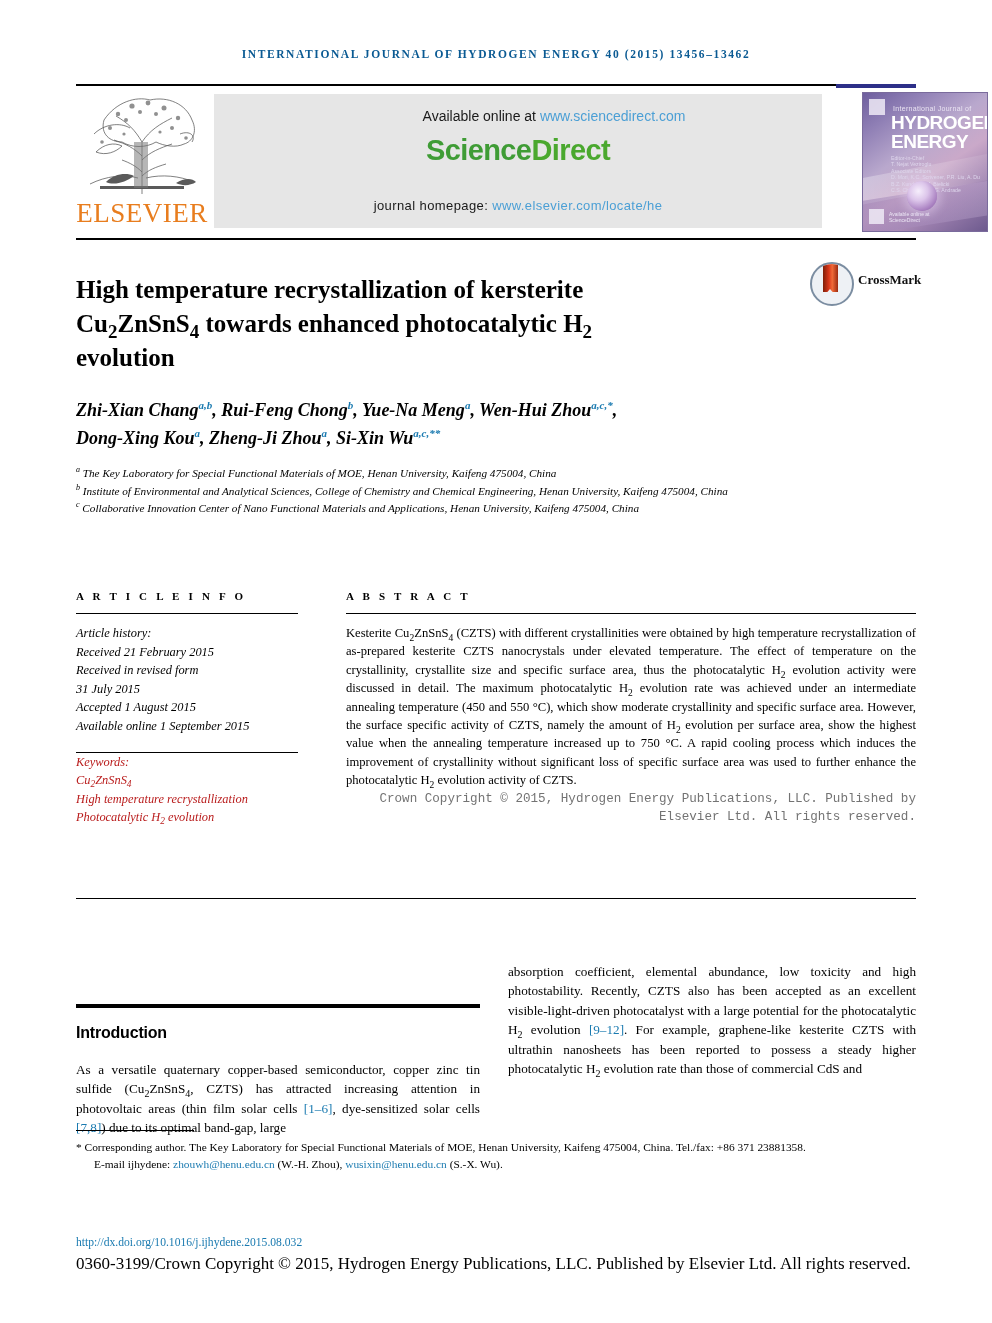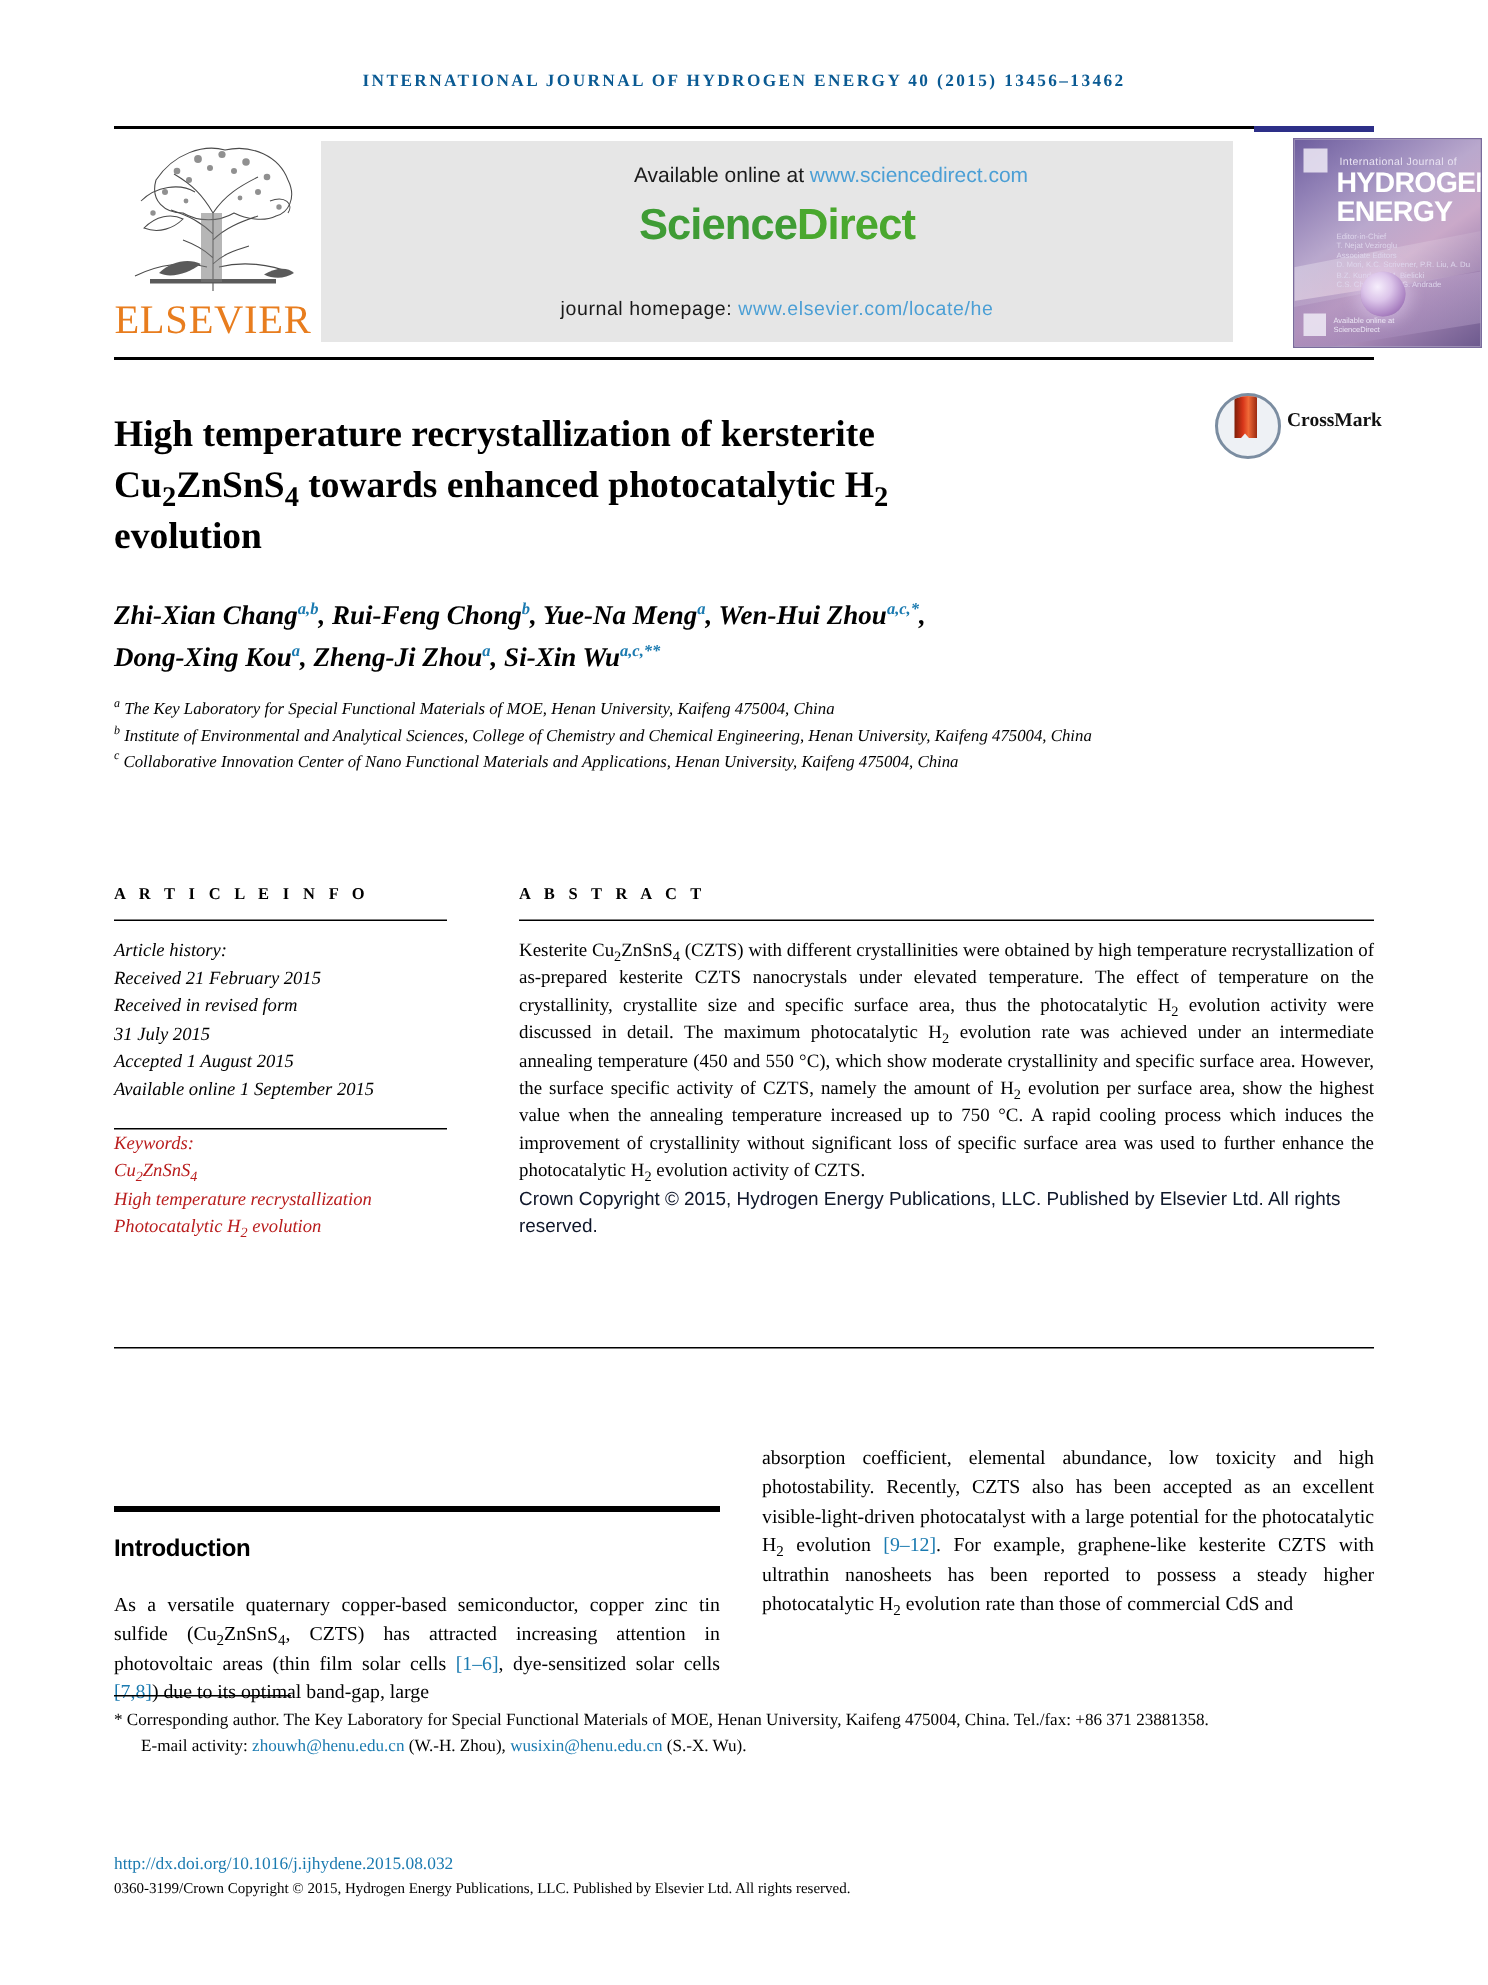--- a/index.html
+++ b/index.html
@@ -170,22 +170,22 @@
   .hr-thin2{border-top:1.6px solid #000;margin-top:16px;}
   .kw-body{
     font-family:"Liberation Serif",serif;font-style:italic;font-size:12.4px;
     line-height:18.6px;margin-top:0;color:#b91c1c;
   }
   .abs-body{
     font-family:"Liberation Serif",serif;font-size:12.6px;line-height:18.4px;
     text-align:justify;margin-top:10px;color:#000;
   }
   .abs-copy{
-    font-family:Liberation Sans, sans-serif;font-size:12.6px;line-height:18.4px;
-    color:#0f172a;
+    font-family:Liberation Mono, monospace;font-size:12.6px;line-height:18.4px;
+    text-align:right;color:#737373;
   }
 
   .rule-mid{
     position:absolute;left:76px;top:898px;width:840px;height:1.4px;background:#000;
   }
 
   
   .body-col-l{position:absolute;left:76px;top:968px;width:404px;margin-top:36px;}
   .body-col-r{position:absolute;left:508px;top:962px;width:408px;}
   .intro-rule{height:4px;background:#000;width:404px;}
@@ -208,21 +208,21 @@
     font-family:"Liberation Serif",serif;font-size:11.4px;line-height:16.6px;
     color:#000;text-align:justify;
   }
   .footnotes a{color:#1a7ab0;text-decoration:none;}
   .doi-line{
     position:absolute;left:76px;top:1236px;width:844px;
     font-family:"Liberation Serif",serif;font-size:11.6px;color:#1a7ab0;
   }
   .issn-line{
     position:absolute;left:76px;top:1254px;width:844px;
-    font-family:"Liberation Serif",serif;font-size:10px;color:#000;
+    font-family:"Liberation Serif",serif;font-size:17px;color:#000;
   }
   sup{vertical-align:super;line-height:0;}
   sub{vertical-align:sub;line-height:0;font-size:.76em;}
 </style>
 </head>
 <body>
 
 <div class="page">
 
   <div class="runhead">INTERNATIONAL JOURNAL OF HYDROGEN ENERGY 40 (2015) 13456–13462</div>
@@ -373,21 +373,21 @@
   <div class="body-col-r">
     <div class="body-p">
       absorption coefficient, elemental abundance, low toxicity and high photostability. Recently, CZTS also has been accepted as an excellent visible-light-driven photocatalyst with a large potential for the photocatalytic H<sub>2</sub> evolution <span class="ref">[9–12]</span>. For example, graphene-like kesterite CZTS with ultrathin nanosheets has been reported to possess a steady higher photocatalytic H<sub>2</sub> evolution rate than those of commercial CdS and
     </div>
   </div>
 
   <div class="fn-rule"></div>
   <div class="footnotes">
     <div>* Corresponding author. The Key Laboratory for Special Functional Materials of MOE, Henan University, Kaifeng 475004, China. Tel./fax: +86 371 23881358.</div>
     <div style="text-indent:18px">
-      <span>E-mail activity:</span>
+      <span>E-mail ijhydene:</span>
       <a href="#">zhouwh@henu.edu.cn</a>
       <span>(W.-H. Zhou),</span>
       <a href="#">wusixin@henu.edu.cn</a>
       <span>(S.-X. Wu).</span>
     </div>
   </div>
   <div class="doi-line">http://dx.doi.org/10.1016/j.ijhydene.2015.08.032</div>
   <div class="issn-line">0360-3199/Crown Copyright © 2015, Hydrogen Energy Publications, LLC. Published by Elsevier Ltd. All rights reserved.</div>
 
 </div>

